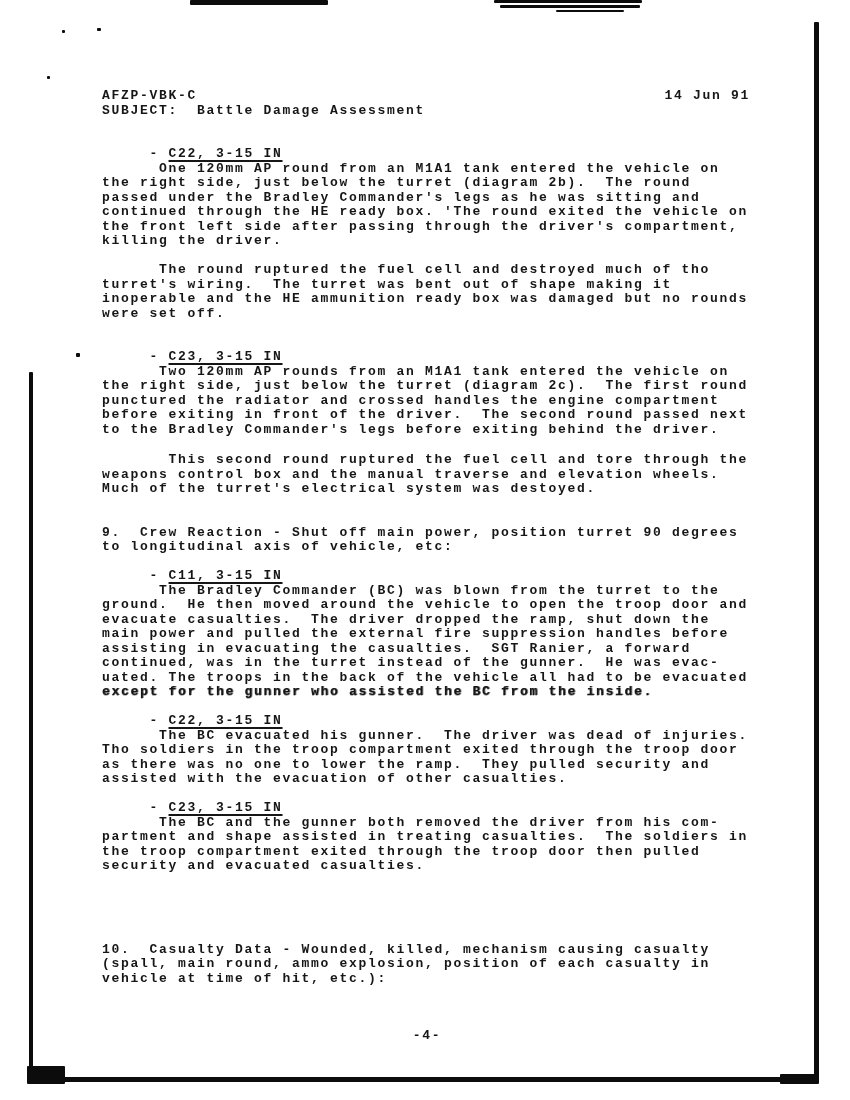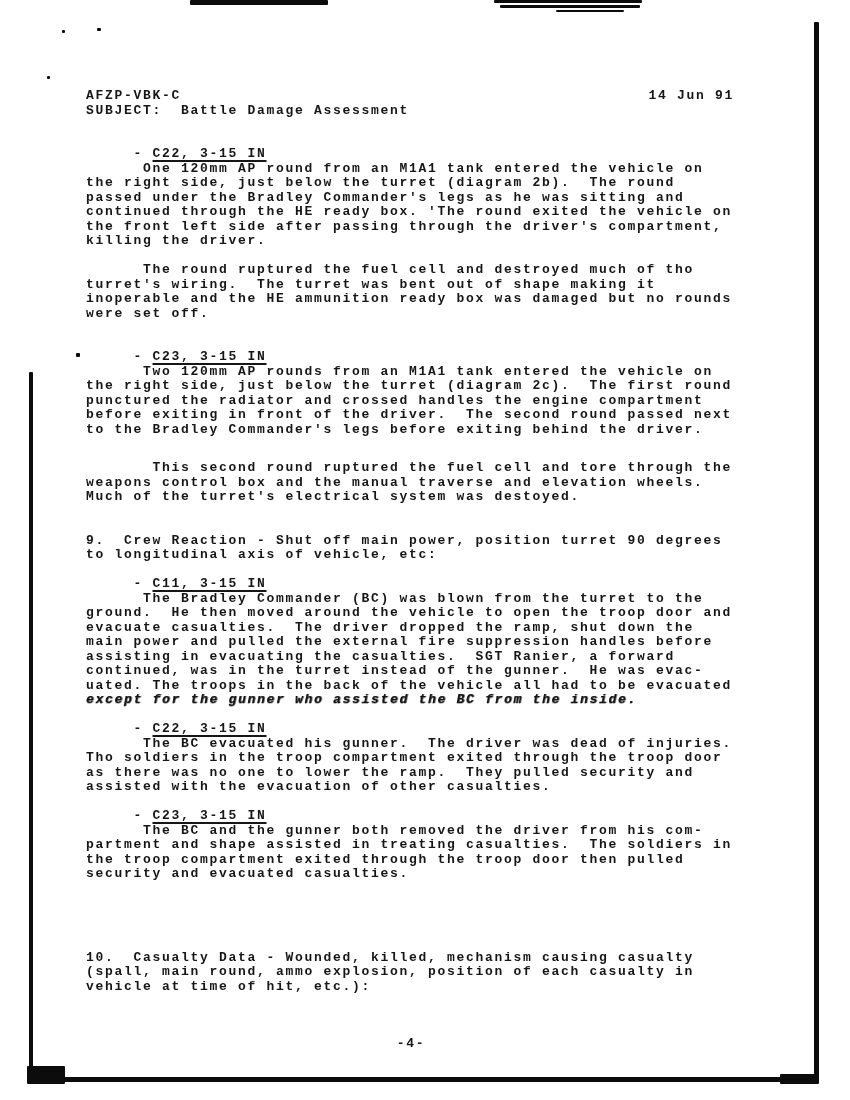--- a/index.html
+++ b/index.html
@@ -11,21 +11,21 @@
     background: #ffffff;
     overflow: hidden;
     font-family: "Liberation Mono", "DejaVu Sans Mono", monospace;
     font-weight: 700;
     font-size: 13px;
     letter-spacing: 1.7px;
     color: #161616;
   }
   .text-column {
     position: absolute;
-    left: 86px;
+    left: 102px;
     top: 89px;
     width: 690px;
   }
   .line {
     white-space: pre;
     height: 14.5px;
     line-height: 14.5px;
   }
   .header-row {
     display: flex;
@@ -35,21 +35,20 @@
     line-height: 14.5px;
     white-space: pre;
   }
   .underline {
     text-decoration: underline;
     text-decoration-thickness: 1.8px;
     text-underline-offset: 2.5px;
   }
   .smudged {
     text-shadow: 1px 0 0 rgba(30,30,30,.55), 0 1px 0 rgba(50,50,50,.35);
-    font-style: italic;
   }
   .footer {
     margin-top: 43px;
     width: 650px;
     text-align: center;
     height: 14.5px;
     line-height: 14.5px;
   }
   .artifact-layer div {
     position: absolute;
@@ -105,21 +104,21 @@
         <div class="block heading" style="margin-top: 29px;">
           <div class="line">     - <span class="underline">C23, 3-15 IN</span></div>
         </div>
         <div class="block para">
           <div class="line">      Two 120mm AP rounds from an M1A1 tank entered the vehicle on</div>
           <div class="line">the right side, just below the turret (diagram 2c).  The first round</div>
           <div class="line">punctured the radiator and crossed handles the engine compartment</div>
           <div class="line">before exiting in front of the driver.  The second round passed next</div>
           <div class="line">to the Bradley Commander's legs before exiting behind the driver.</div>
         </div>
-        <div class="block para" style="margin-top: 24px;">
+        <div class="block para" style="margin-top: 16px;">
           <div class="line">       This second round ruptured the fuel cell and tore through the</div>
           <div class="line">weapons control box and the manual traverse and elevation wheels.</div>
           <div class="line">Much of the turret's electrical system was destoyed.</div>
         </div>
         <div class="block para" style="margin-top: 29px;">
           <div class="line">9.  Crew Reaction - Shut off main power, position turret 90 degrees</div>
           <div class="line">to longitudinal axis of vehicle, etc:</div>
         </div>
         <div class="block heading" style="margin-top: 14.5px;">
           <div class="line">     - <span class="underline">C11, 3-15 IN</span></div>

